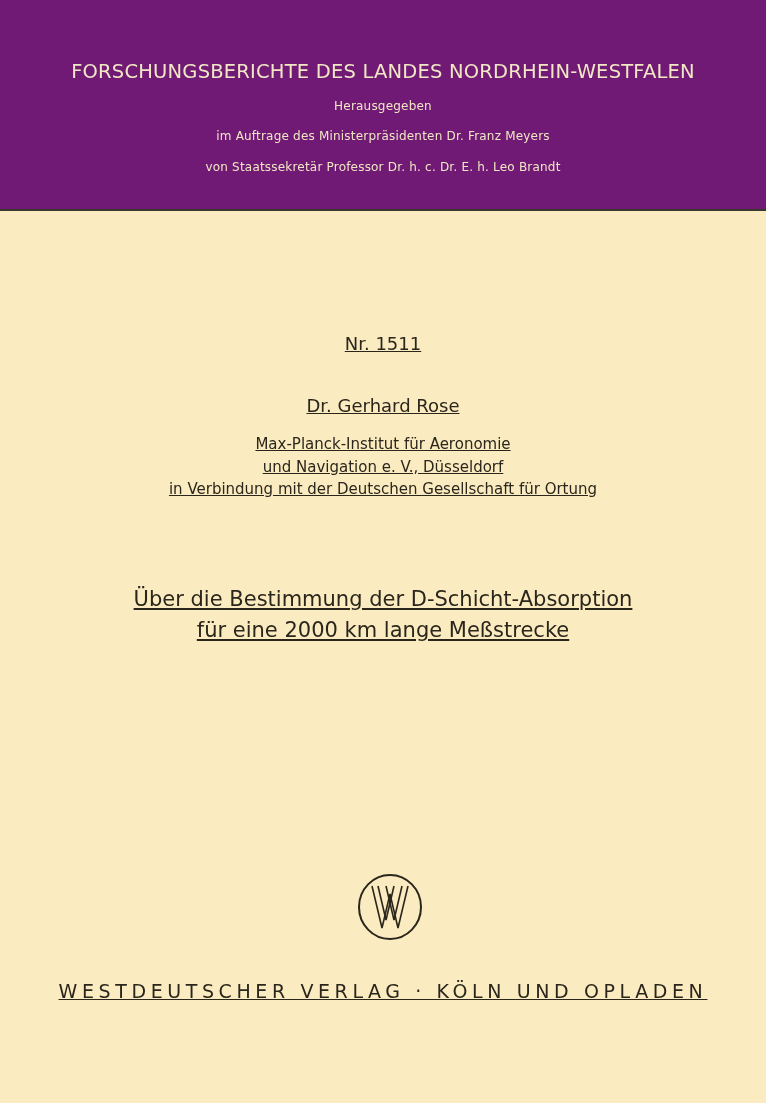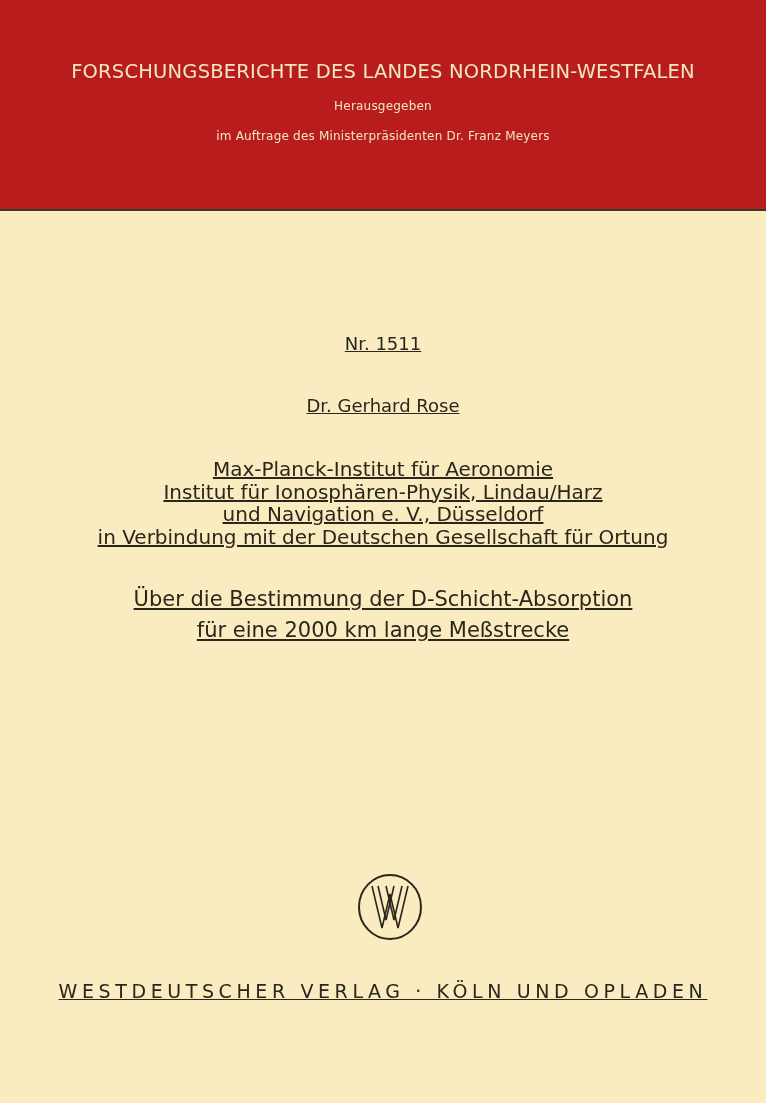--- a/index.html
+++ b/index.html
@@ -5,60 +5,60 @@
     html, body { margin: 0; padding: 0; }
     body {
       width: 766px; height: 1103px; overflow: hidden;
       background: #fbebc0;
       font-family: "DejaVu Sans", sans-serif;
       color: #2a261c;
       position: relative;
     }
     .band {
       position: absolute; left: 0; top: 0; width: 766px; height: 209px;
-      background: #b91c1c;
+      background: #701a75;
       border-bottom: 2px solid #3a372c;
       text-align: center;
       color: #f1e7c4;
     }
     .series-title {
       position: absolute; left: 0; right: 0; top: 60px;
       font-size: 19.5px; letter-spacing: 0.2px; font-weight: normal;
       white-space: nowrap;
     }
     .band-line {
       position: absolute; left: 0; right: 0;
       font-size: 12px; letter-spacing: 0.2px; white-space: nowrap;
     }
     .band-l1 { top: 99px; }
     .band-l2 { top: 129px; }
     .band-l3 { top: 160px; }
     .center { position: absolute; left: 0; right: 0; text-align: center; white-space: nowrap; text-decoration: underline; }
     .nr { top: 333px; font-size: 18px; }
     .author { top: 395px; font-size: 18px; }
-    .affil { top: 458px; font-size: 20px; line-height: 22.5px; }
+    .affil { top: 433px; font-size: 15px; line-height: 22.5px; }
     .title { top: 584px; font-size: 21px; line-height: 31px; }
     .logo { position: absolute; left: 356px; top: 873px; width: 68px; height: 68px; }
     .publisher { top: 980px; font-size: 19px; letter-spacing: 4.6px; }
   </style>
 </head>
 <body>
 
 <div class="band">
   <div class="series-title">FORSCHUNGSBERICHTE DES LANDES NORDRHEIN-WESTFALEN</div>
   <div class="band-line band-l1">Herausgegeben</div>
   <div class="band-line band-l2">im Auftrage des Ministerpräsidenten Dr. Franz Meyers</div>
+  <div class="band-line band-l3">von Staatssekretär Professor Dr. h. c. Dr. E. h. Leo Brandt</div>
 </div>
 
 <div class="center nr">Nr. 1511</div>
 <div class="center author">Dr. Gerhard Rose</div>
 
 <div class="center affil">
   <div>Max-Planck-Institut für Aeronomie</div>
-  <div>Institut für Ionosphären-Physik, Lindau/Harz</div>
   <div>und Navigation e. V., Düsseldorf</div>
   <div>in Verbindung mit der Deutschen Gesellschaft für Ortung</div>
 </div>
 
 <div class="center title">
   <div>Über die Bestimmung der D-Schicht-Absorption</div>
   <div>für eine 2000 km lange Meßstrecke</div>
 </div>
 
 <svg class="logo" viewBox="0 0 68 68">

